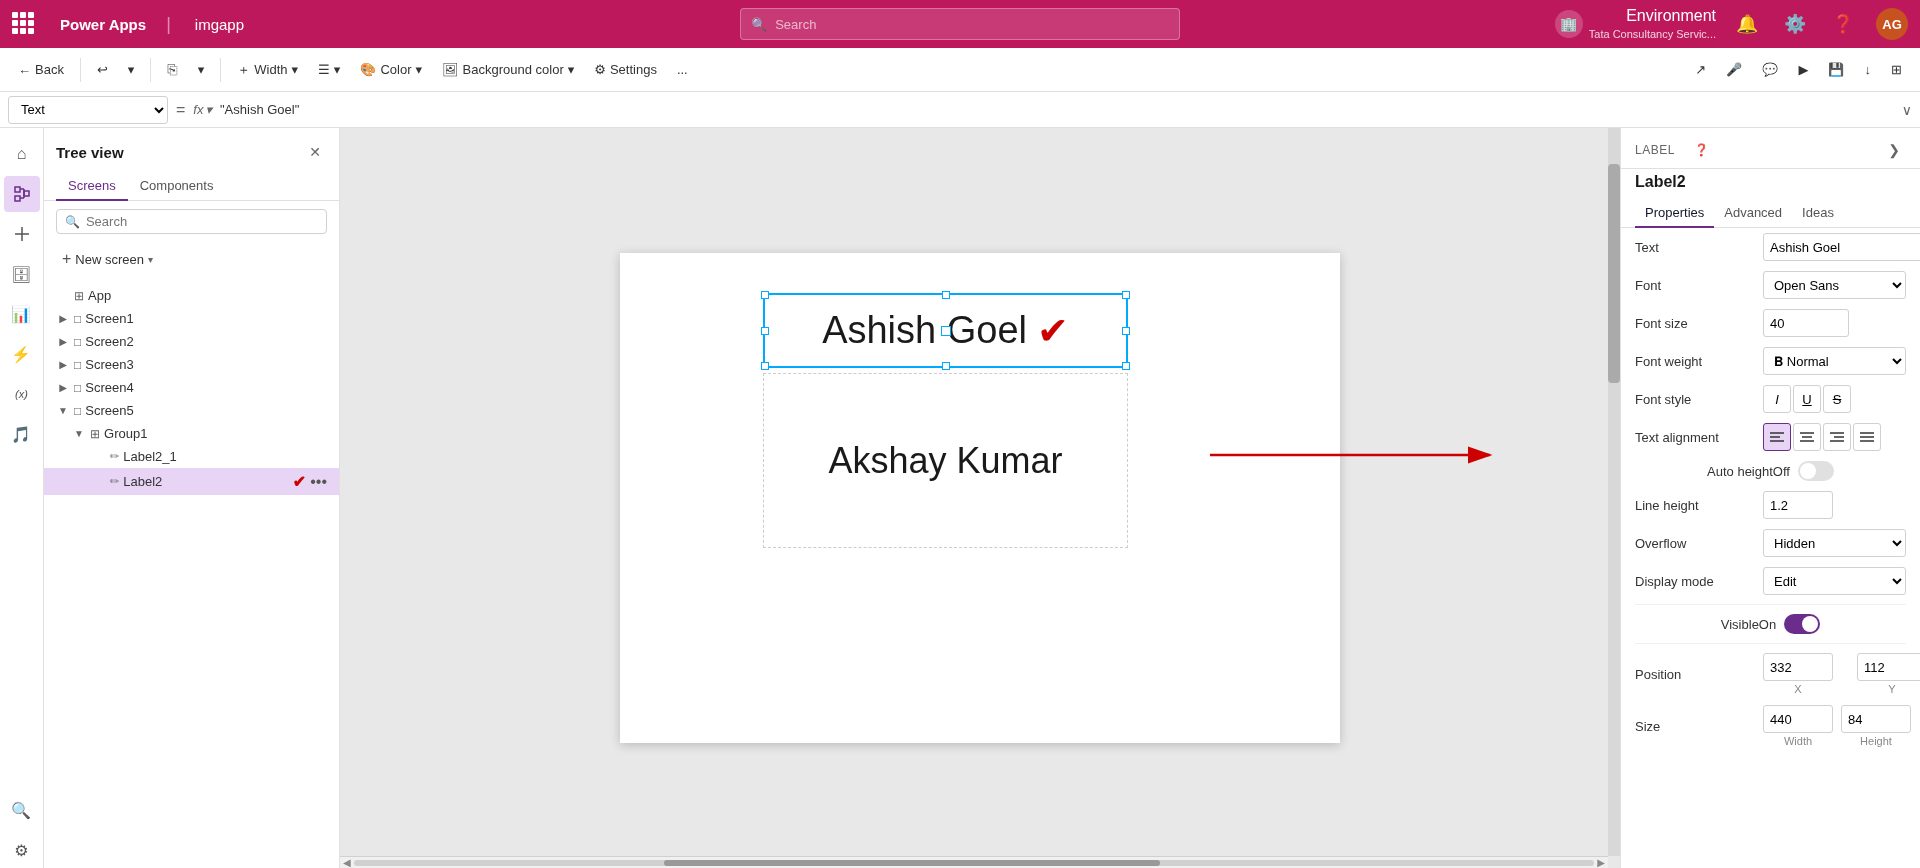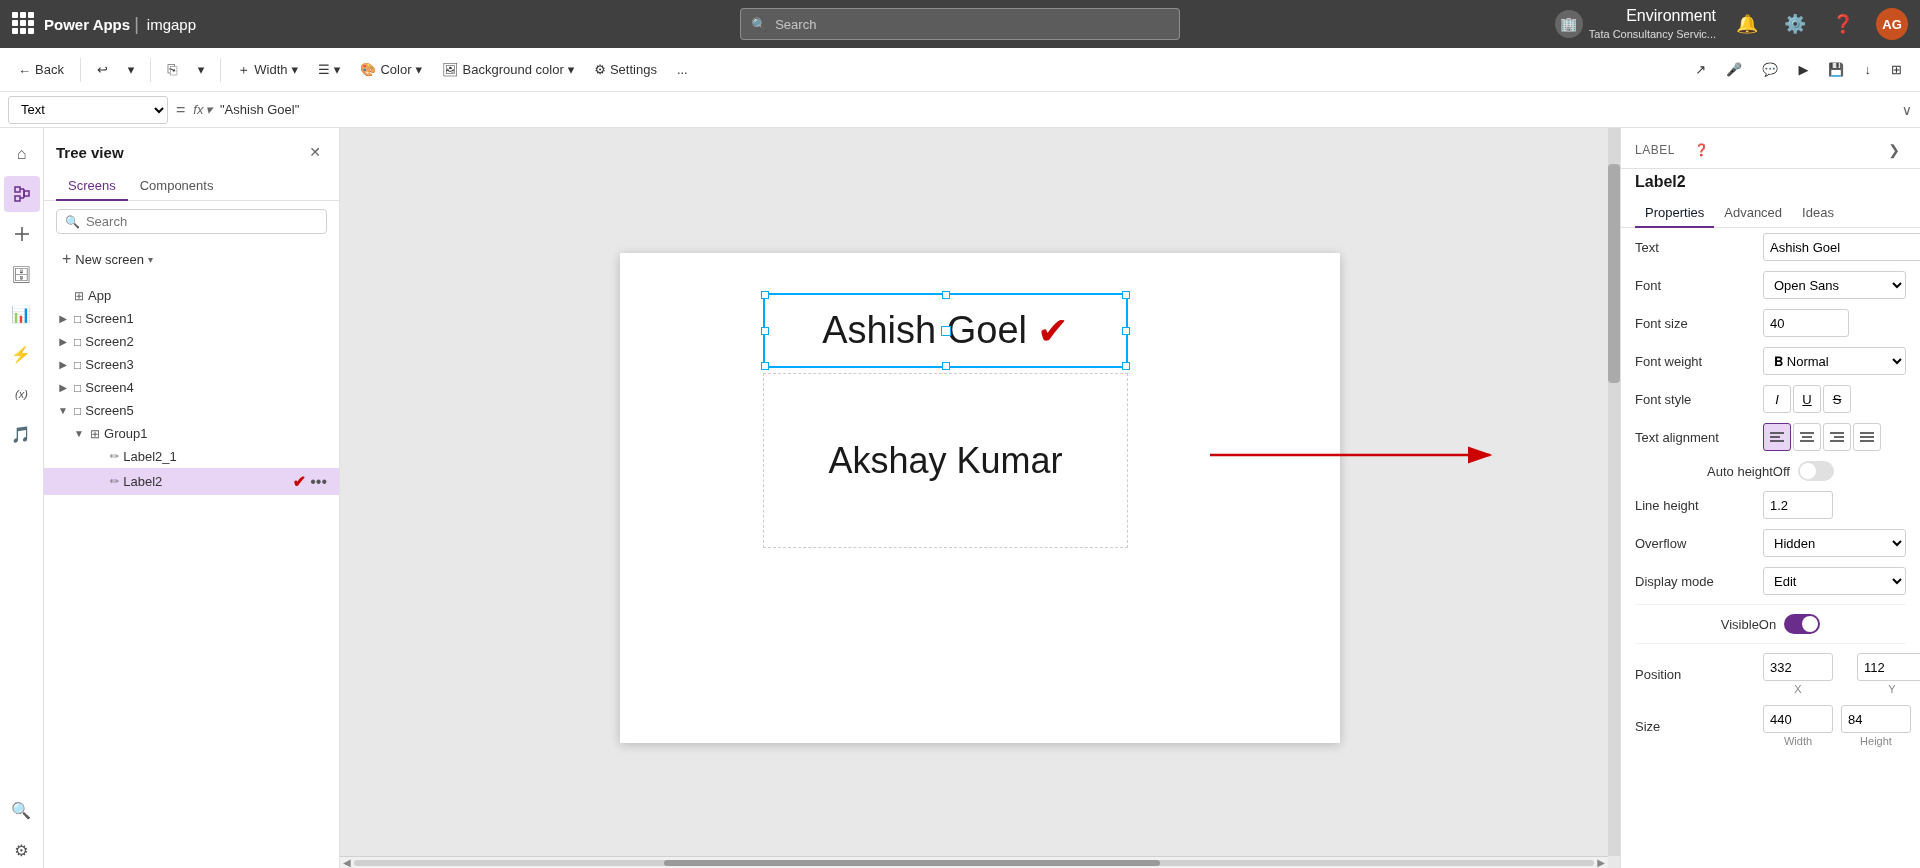--- a/index.html
+++ b/index.html
@@ -1,26 +1,26 @@
 <!DOCTYPE html>
 <html><head>
   <meta charset="utf-8">
   <style>
     * { box-sizing: border-box; margin: 0; padding: 0; }
     body { font-family: 'Segoe UI', sans-serif; font-size: 13px; background: #f3f3f3; overflow: hidden; width: 1920px; height: 868px; }
 
     
     .top-bar {
-      background: #404040;
+      background: #be185d;
       color: white;
       height: 48px;
       display: flex;
       align-items: center;
       padding: 0 12px;
-      gap: 4px;
+      gap: 20px;
       position: relative;
     }
     .top-bar-grid { display: flex; align-items: center; gap: 6px; }
     .waffle-icon { width: 24px; height: 24px; display: grid; grid-template-columns: repeat(3,6px); grid-template-rows: repeat(3,6px); gap: 2px; }
     .waffle-dot { background: white; border-radius: 1px; }
     .top-bar-title { font-size: 15px; font-weight: 600; color: white; margin-left: 4px; }
     .top-bar-search {
       position: absolute; left: 50%; transform: translateX(-50%);
       width: 440px; height: 32px;
       background: rgba(255,255,255,0.15);

